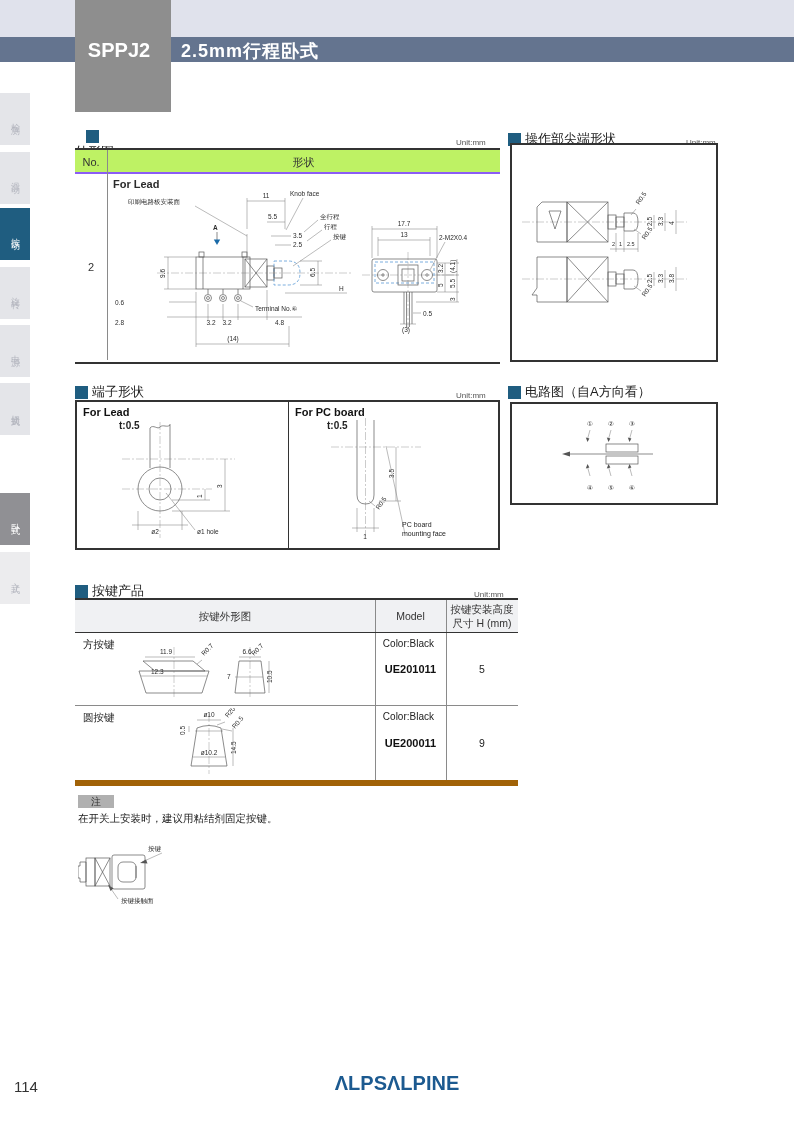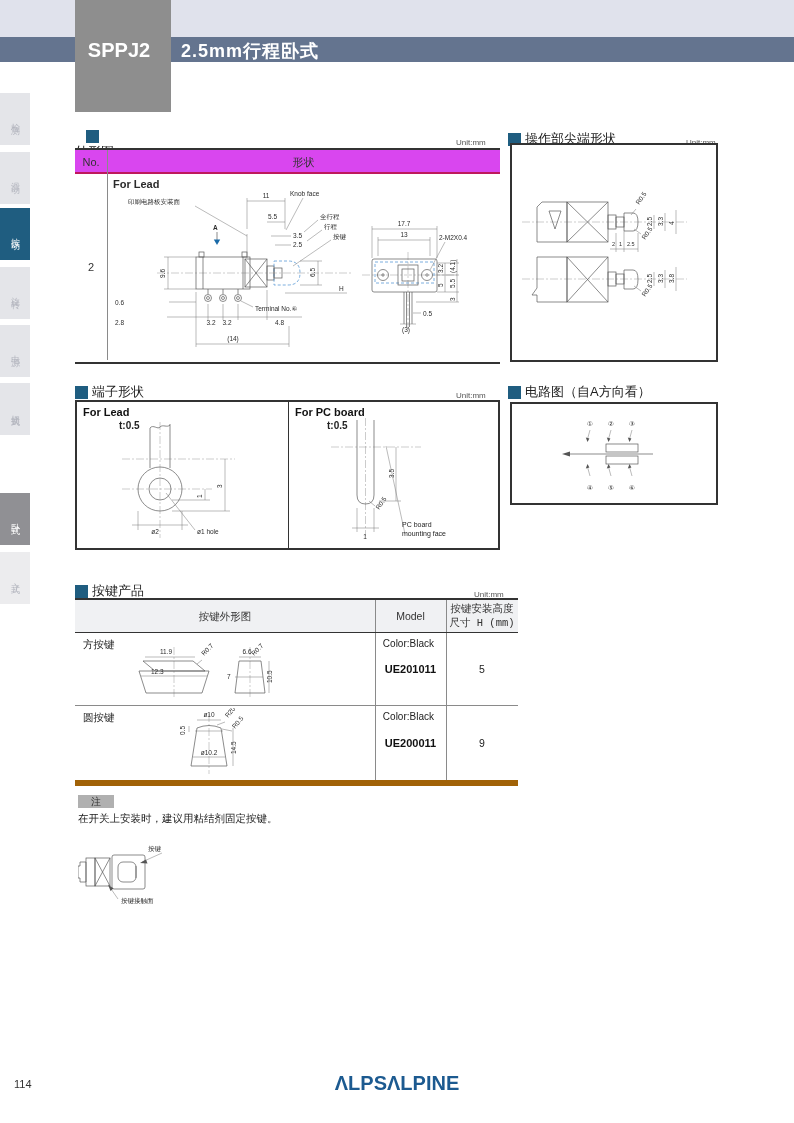--- a/index.html
+++ b/index.html
@@ -17,48 +17,48 @@
   .tab.inactive{background:#e4e5e9;color:#b4b6bf;}
   .tab.blue{background:#1f5d80;color:#fff;}
   .tab.dark{background:#909094;color:#fff;}
   .tab.light{background:#ececee;color:#b4b6bf;}
   
   .sec-title{position:absolute;display:flex;align-items:center;font-size:13px;color:#1d1d1d;}
   .sec-title .sq{width:13px;height:13px;background:#1f5d80;margin-right:4px;}
   .unit{position:absolute;font-size:8px;color:#555;}
   
   .ot{position:absolute;left:75px;top:148px;width:425px;height:212px;border-top:2px solid #333;border-bottom:2px solid #333;}
-  .ot .hdr{position:absolute;left:0;top:0;width:425px;height:24px;background:#d946ef;border-bottom:2px solid #be185d;box-sizing:border-box;}
+  .ot .hdr{position:absolute;left:0;top:0;width:425px;height:24px;background:#bef264;border-bottom:2px solid #8b5cf6;box-sizing:border-box;}
   .ot .colno{position:absolute;left:0;top:0;width:32px;height:24px;display:flex;align-items:center;justify-content:center;font-size:11px;color:#333;}
   .ot .colshape{position:absolute;left:32px;top:0;width:393px;height:24px;display:flex;align-items:center;justify-content:center;font-size:11px;color:#333;}
   .ot .vline{position:absolute;left:32px;top:0;width:1px;height:210px;background:#8a8a8a;}
   .ot .rowno{position:absolute;left:0;top:24px;width:32px;height:186px;display:flex;align-items:center;justify-content:center;font-size:11px;color:#333;}
   
   .panel{position:absolute;border:2px solid #333;box-sizing:border-box;background:#fff;}
   .half-title{position:absolute;font-size:11px;font-weight:bold;color:#111;}
   .tlabel{position:absolute;font-size:10px;color:#222;font-weight:bold;}
   
   .kt{position:absolute;left:75px;top:598px;width:443px;border-top:2px solid #333;}
   .kt .khdr{position:relative;height:33px;background:#f0f1f3;border-bottom:1.5px solid #333;box-sizing:border-box;}
   .kt .cell-shape{position:absolute;left:0;width:300px;}
   .kt .cell-model{position:absolute;left:300px;width:71px;}
-  .kt .cell-h{position:absolute;left:371px;width:72px;font-family:Liberation Mono, monospace;}
+  .kt .cell-h{position:absolute;left:371px;width:72px;}
   .kt .vdiv{position:absolute;top:0;width:1px;background:#8a8a8a;height:100%;}
   .kt .khdr .lab{display:flex;align-items:center;justify-content:center;height:33px;font-size:10.5px;color:#333;text-align:center;white-space:pre-line;line-height:1.25;}
   .krow{position:relative;height:72px;border-bottom:1px solid #8a8a8a;}
   .krow.last{height:74px;border-bottom:6px solid #a16207;}
   .krow .name{position:absolute;left:8px;top:5px;font-size:10.5px;color:#222;}
   .krow .color{position:absolute;right:150px;top:5px;font-size:10px;color:#222;}
   .krow .model{position:absolute;left:300px;width:71px;top:0;bottom:0;display:flex;align-items:center;justify-content:center;font-size:11px;font-weight:bold;color:#111;text-align:center;}
   .krow .hval{position:absolute;left:371px;width:72px;top:0;bottom:0;display:flex;align-items:center;justify-content:center;font-size:10.5px;color:#222;}
   
   .note-badge{position:absolute;left:78px;top:795px;width:36px;height:13px;background:#b0b0b0;color:#333;font-size:10px;display:flex;align-items:center;justify-content:center;}
   .note-text{position:absolute;left:78px;top:812px;font-size:10.5px;color:#222;}
   
-  .pagenum{position:absolute;left:14px;top:1078px;font-size:11px;color:#333;}
+  .pagenum{position:absolute;left:14px;top:1078px;font-size:15px;color:#333;}
   .logo{position:absolute;left:0;top:1072px;width:794px;text-align:center;font-size:20px;font-weight:bold;color:#1c5a90;letter-spacing:0px;}
   
   .draw line,.draw path,.draw rect,.draw circle,.draw polyline,.draw polygon{stroke:#5a5a5a;fill:none;stroke-width:.7;}
   .draw text{fill:#2b2b2b;font-size:6.5px;stroke:none;}
   .draw .cl{stroke:#999;stroke-width:.5;stroke-dasharray:8 2 2 2;}
   .draw .blue{stroke:#5b9bd5;stroke-dasharray:3 2;stroke-width:.8;}
   .draw .bluefill{fill:#1a6aa8;stroke:none;}
   .draw .big{font-size:11px;font-weight:bold;}
   .draw .sm{font-size:5.5px;}
   .draw .mid{text-anchor:middle;}

